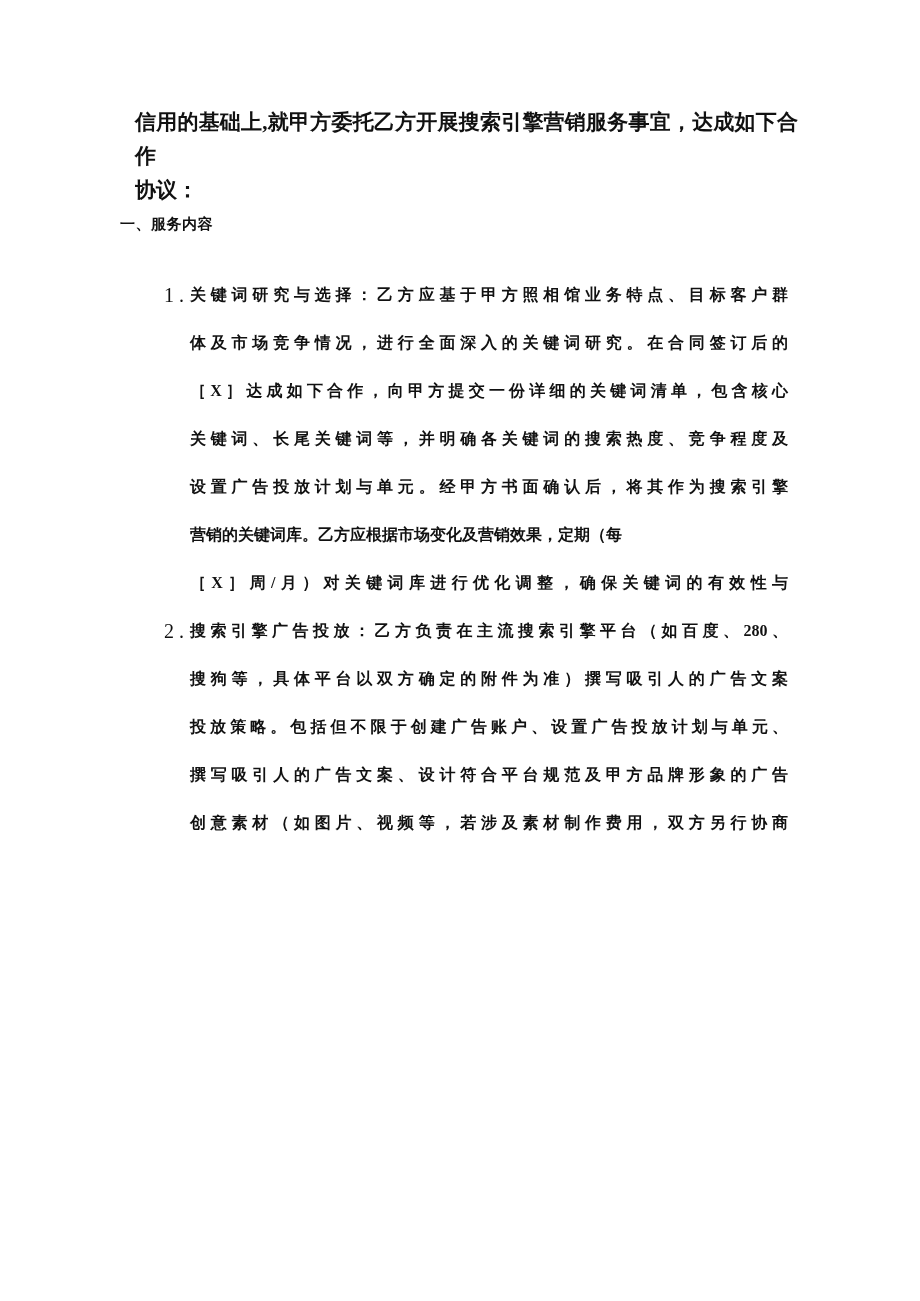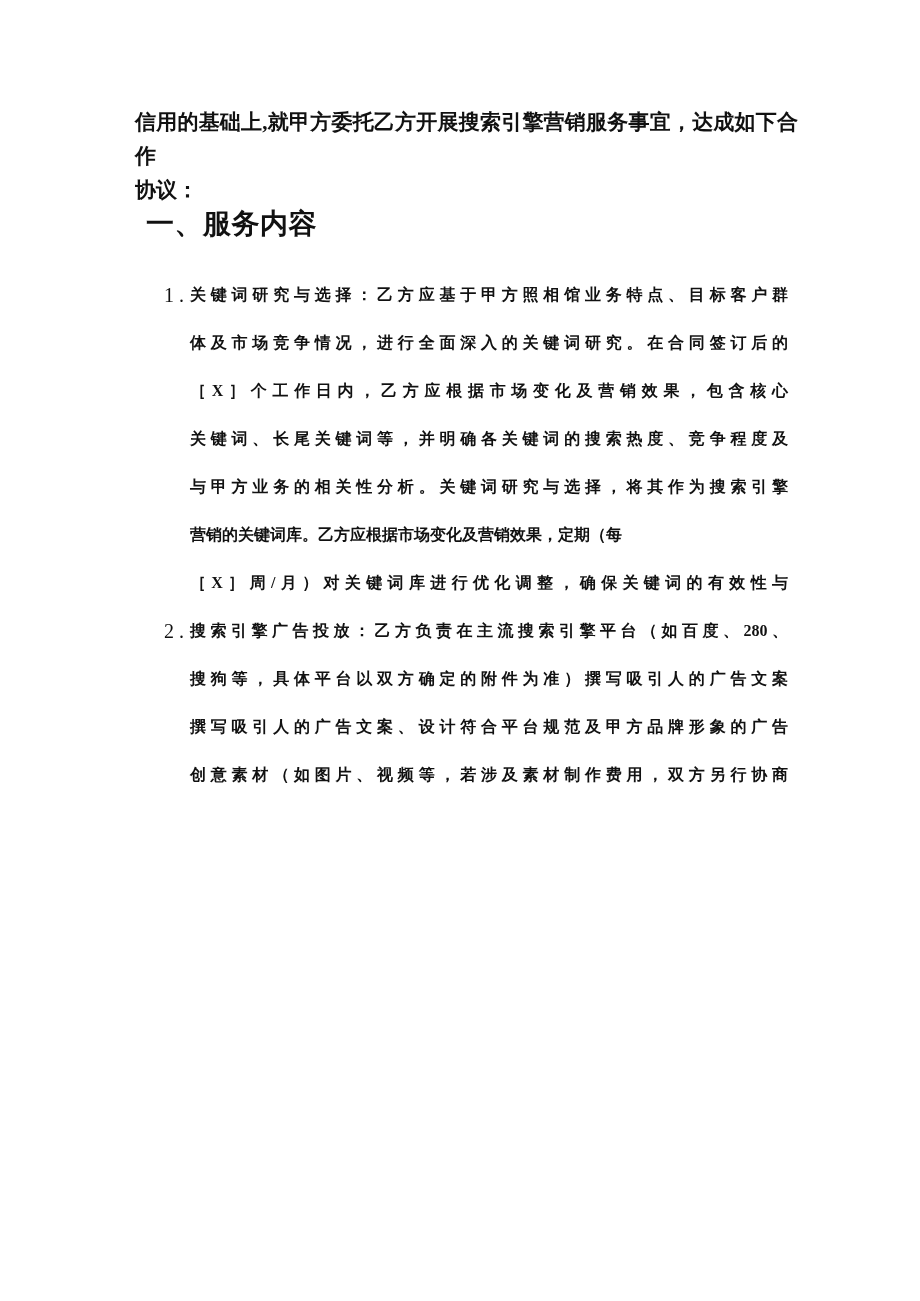--- a/index.html
+++ b/index.html
@@ -25,24 +25,24 @@
   }
   .intro .line {
     font-size: 21px;
     line-height: 34px;
     font-weight: 600;
     text-align: justify;
     text-align-last: justify;
   }
   .heading {
     position: absolute;
-    left: 146px;
+    left: 120px;
     top: 209px;
     margin: 0;
-    font-size: 28px;
+    font-size: 15px;
     line-height: 30px;
     font-weight: 700;
     letter-spacing: 0.5px;
   }
   .list {
     position: absolute;
     left: 190px;
     top: 271px;
     width: 598px;
   }
@@ -78,27 +78,28 @@
       <div class="line fl">协议：</div>
     </div>
 
   <h2 class="heading">一、服务内容</h2>
 
   <div class="list" id="service-list">
       <div class="item">
         <span class="num">1 .</span>
         <div class="line">关键词研究与选择：乙方应基于甲方照相馆业务特点、目标客户群</div>
         <div class="line">体及市场竞争情况，进行全面深入的关键词研究。在合同签订后的</div>
-        <div class="line">［X］个工作日内，乙方应根据市场变化及营销效果，包含核心</div>
+        <div class="line">［X］达成如下合作，向甲方提交一份详细的关键词清单，包含核心</div>
         <div class="line">关键词、长尾关键词等，并明确各关键词的搜索热度、竞争程度及</div>
-        <div class="line">与甲方业务的相关性分析。关键词研究与选择，将其作为搜索引擎</div>
+        <div class="line">设置广告投放计划与单元。经甲方书面确认后，将其作为搜索引擎</div>
         <div class="line fl">营销的关键词库。乙方应根据市场变化及营销效果，定期（每</div>
         <div class="line">［X］周/月）对关键词库进行优化调整，确保关键词的有效性与</div>
       </div>
       <div class="item">
         <span class="num">2 .</span>
         <div class="line">搜索引擎广告投放：乙方负责在主流搜索引擎平台（如百度、280、</div>
         <div class="line">搜狗等，具体平台以双方确定的附件为准）撰写吸引人的广告文案</div>
+        <div class="line">投放策略。包括但不限于创建广告账户、设置广告投放计划与单元、</div>
         <div class="line">撰写吸引人的广告文案、设计符合平台规范及甲方品牌形象的广告</div>
         <div class="line">创意素材（如图片、视频等，若涉及素材制作费用，双方另行协商</div>
       </div>
     </div>
 </div>
 
 </body></html>

